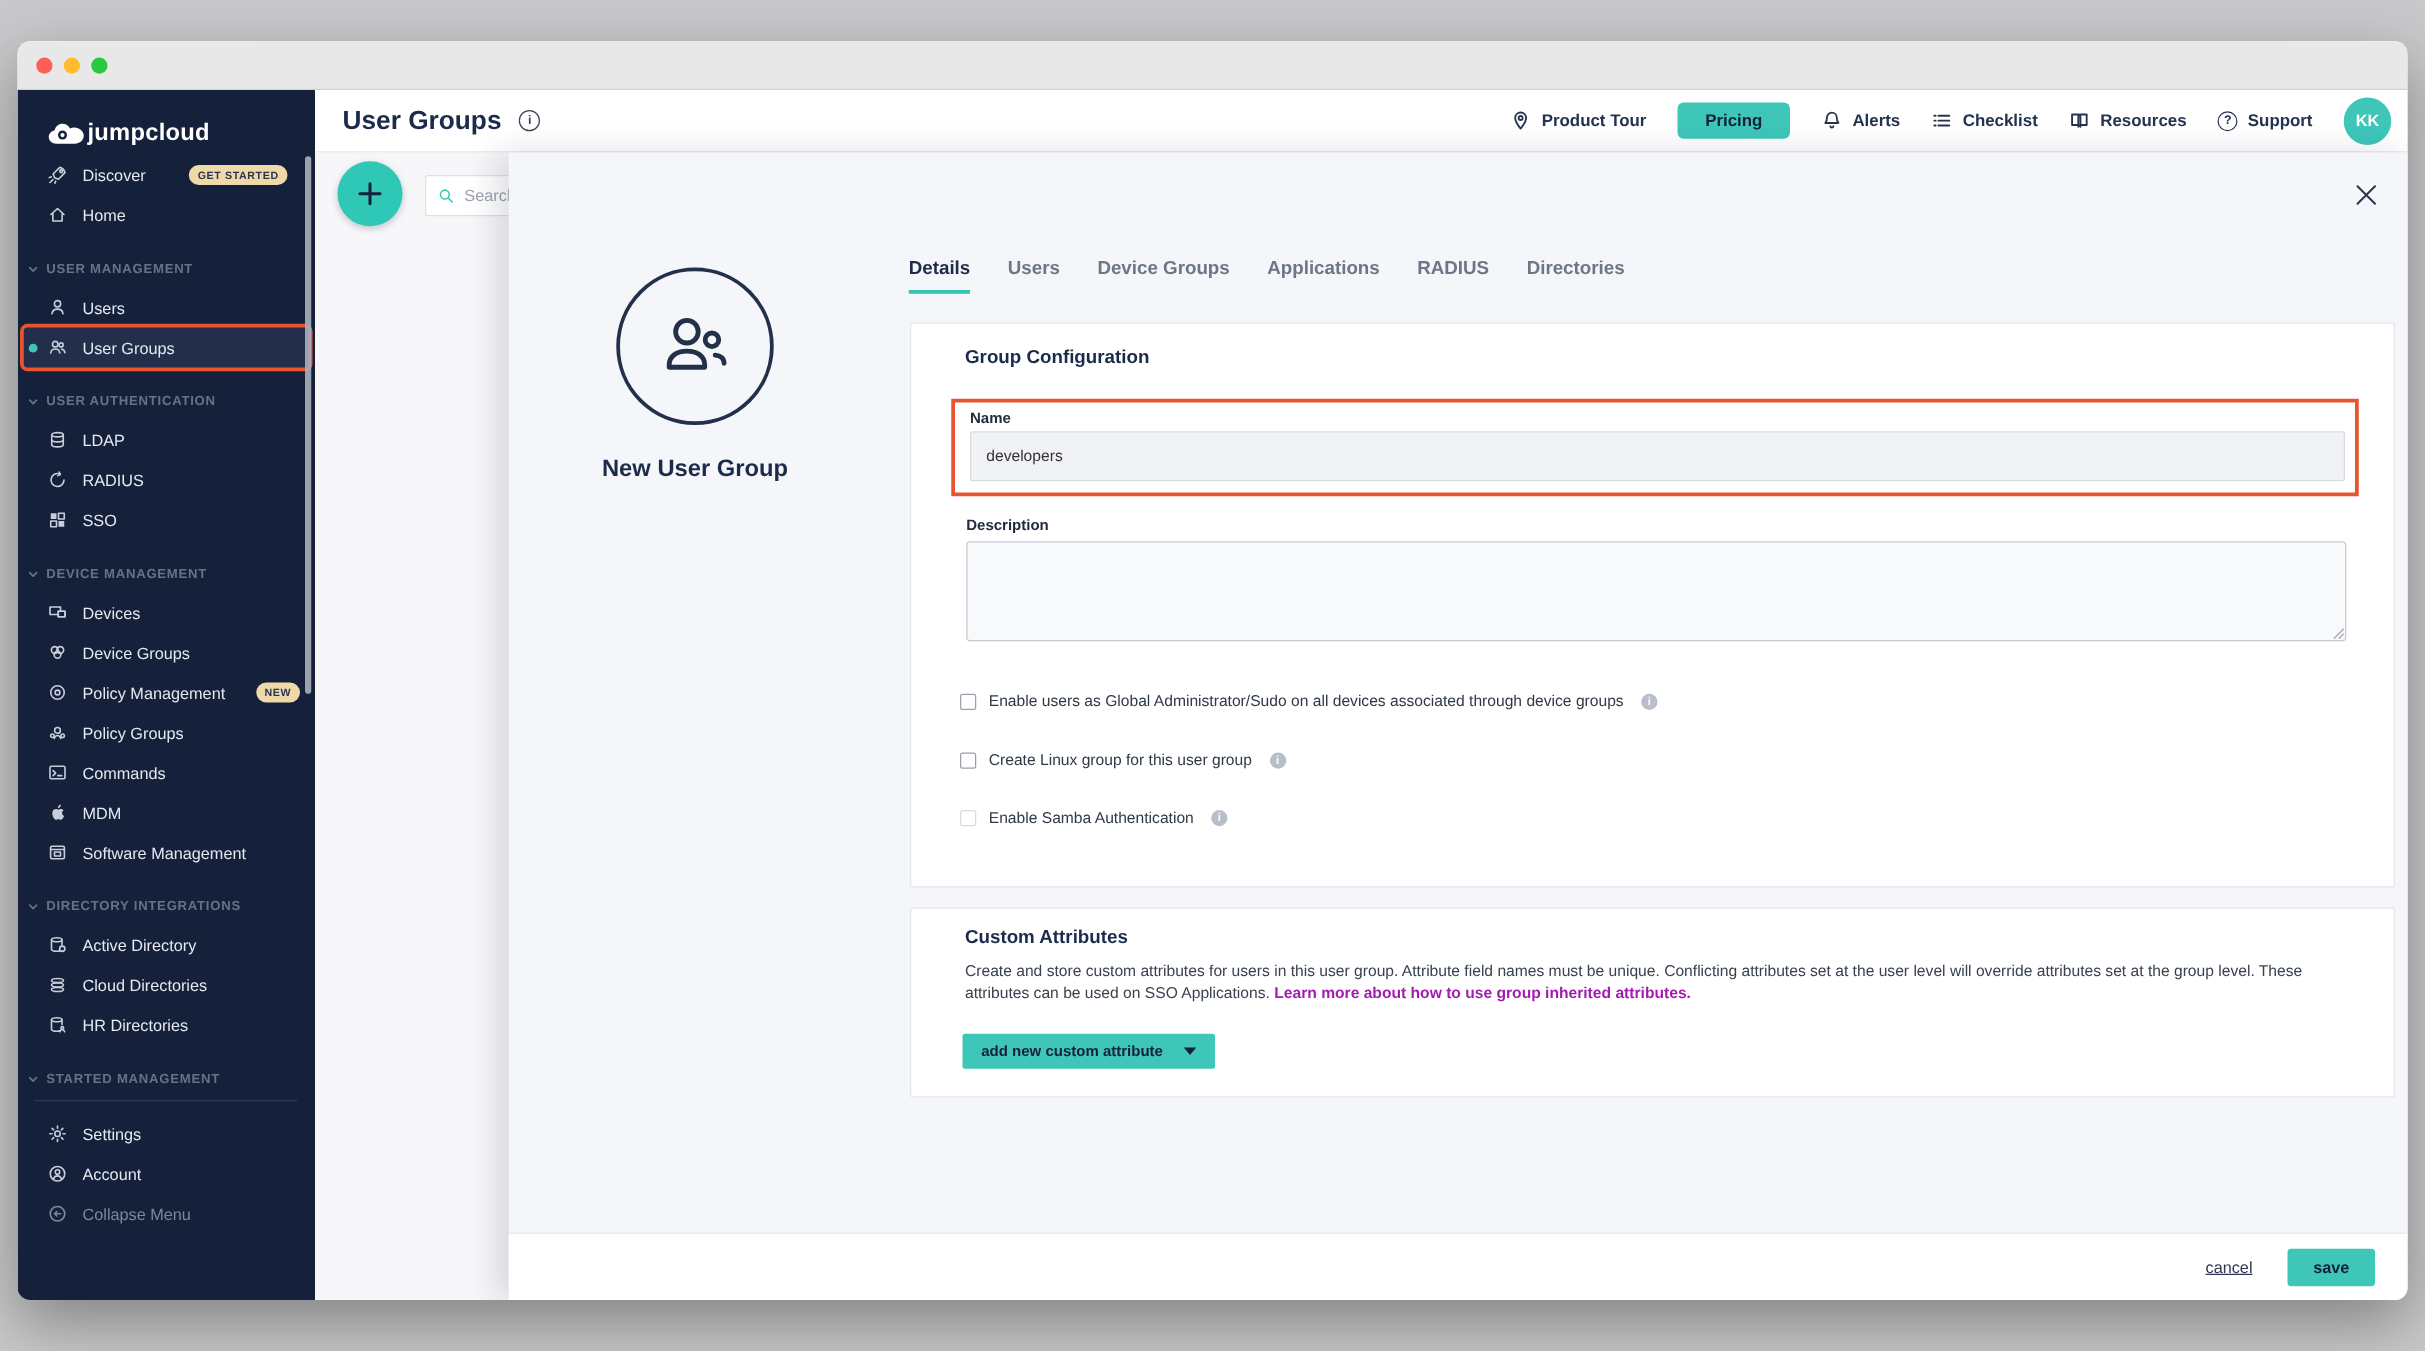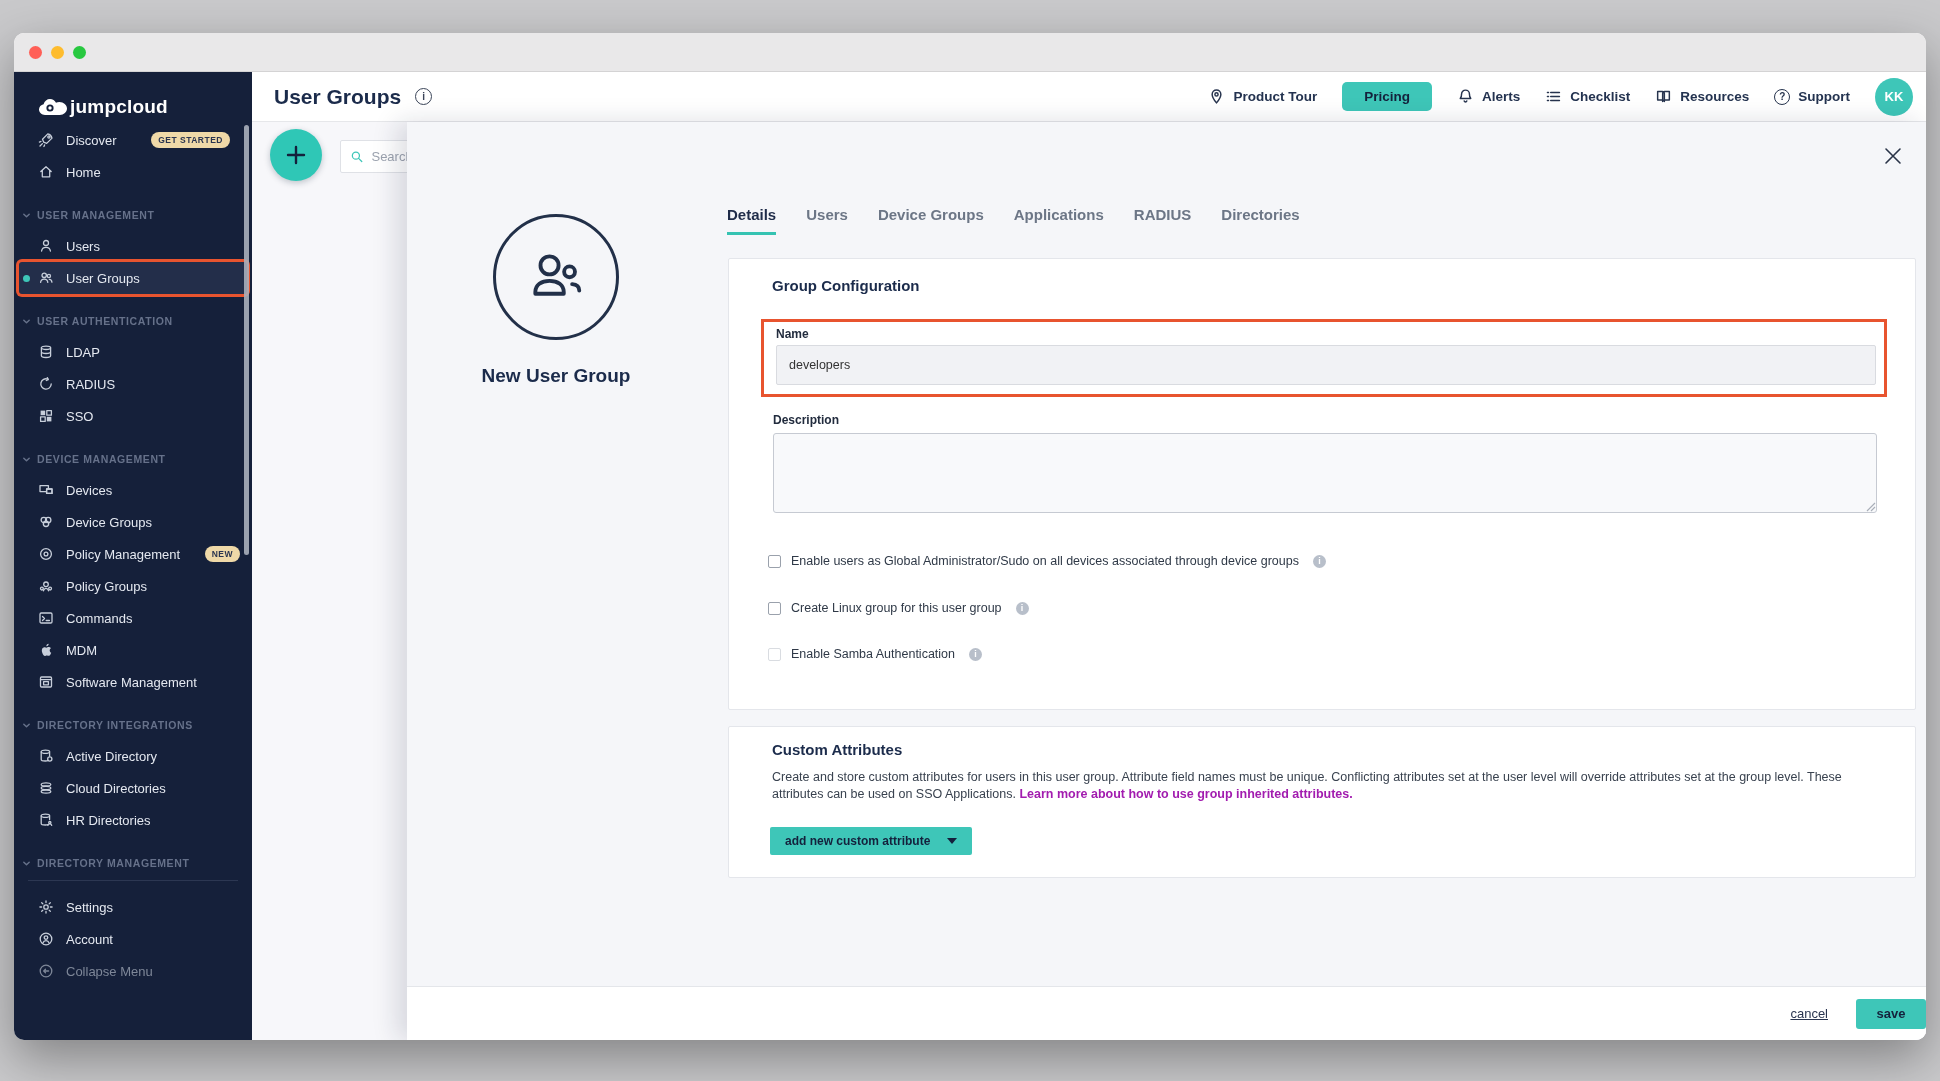--- a/index.html
+++ b/index.html
@@ -77,21 +77,21 @@
   .resize-corner { position:absolute; left:1136px; top:242px; }
   .cb-row { position:absolute; left:39px; display:flex; align-items:center; gap:10px; font-size:12.5px; color:#2f3947; }
   .cb { width:13px; height:13px; border:1px solid #9aa1ac; border-radius:2px; background:#fff; flex:none; cursor:pointer; }
   .cb.disabled { border-color:#d9dce1; }
   .info-dot { width:13px; height:13px; border-radius:50%; background:#b8bfca; color:#fff; font-size:9px; font-weight:bold; display:inline-flex; align-items:center; justify-content:center; margin-left:4px; cursor:pointer; }
   .card2 h2 { position:absolute; left:43px; top:14px; }
   .ca-text { position:absolute; left:43px; top:42px; width:1082px; font-size:12.5px; line-height:17px; color:#39424f; }
   .ca-text a { color:#a21caf; text-decoration:none; font-weight:600; }
   .add-attr-btn { position:absolute; left:41px; top:100px; height:28px; background:#3ec6b8; border:none; border-radius:2px; color:#14213c; font-size:12px; font-weight:600; padding:0 15px; display:flex; align-items:center; gap:17px; cursor:pointer; font-family:"Liberation Sans", sans-serif; }
   .caret-down { width:0; height:0; border-left:5px solid transparent; border-right:5px solid transparent; border-top:6px solid #14213c; }
-  .modal-footer { position:absolute; left:0; right:0; bottom:0; height:54px; background:#fff; border-top:1px solid #e4e6ea; display:flex; align-items:center; justify-content:flex-end; gap:28px; }
+  .modal-footer { position:absolute; left:0; right:0; bottom:0; height:54px; background:#fff; border-top:1px solid #e4e6ea; display:flex; align-items:center; justify-content:flex-end; gap:28px; padding-right:26px; }
   .cancel-link { font-size:13px; color:#2a3550; text-decoration:underline; cursor:pointer; }
   .save-btn { width:70px; height:30px; background:#3ec6b8; border:none; border-radius:3px; color:#14213c; font-size:13px; font-weight:bold; cursor:pointer; font-family:"Liberation Sans", sans-serif; }
 </style>
 </head>
 <body>
 
 <div class="window">
   <div class="titlebar">
     <span class="tl red"></span>
     <span class="tl yellow"></span>
@@ -267,21 +267,21 @@
             <circle cx="11.8" cy="10.4" r="1.1"></circle>
             <path d="M9.9 13.4c.2-1 .9-1.6 1.9-1.6s1.7.6 1.9 1.6"></path>
           </svg>
         <span class="nlabel">HR Directories</span>
       </div>
 
       <div class="nav-section">
         <svg class="chev" viewBox="0 0 10 10">
             <path d="M2 3.5 5 6.5 8 3.5"></path>
           </svg>
-        <span class="nlabel">DIRECTORY MANAGEMENT</span>
+        <span class="nlabel">STARTED MANAGEMENT</span>
       </div>
 
       <div class="sb-scroll"></div>
 
       <div class="sidebar-footer">
         <div class="sb-divider"></div>
         <div class="nav-item">
           <svg class="nicon" viewBox="0 0 16 16">
               <circle cx="8" cy="8" r="2.2"></circle>
               <path d="M8 1.9v1.7M8 12.4v1.7M1.9 8h1.7M12.4 8h1.7M3.7 3.7l1.2 1.2M11.1 11.1l1.2 1.2M12.3 3.7l-1.2 1.2M4.9 11.1l-1.2 1.2"></path>

